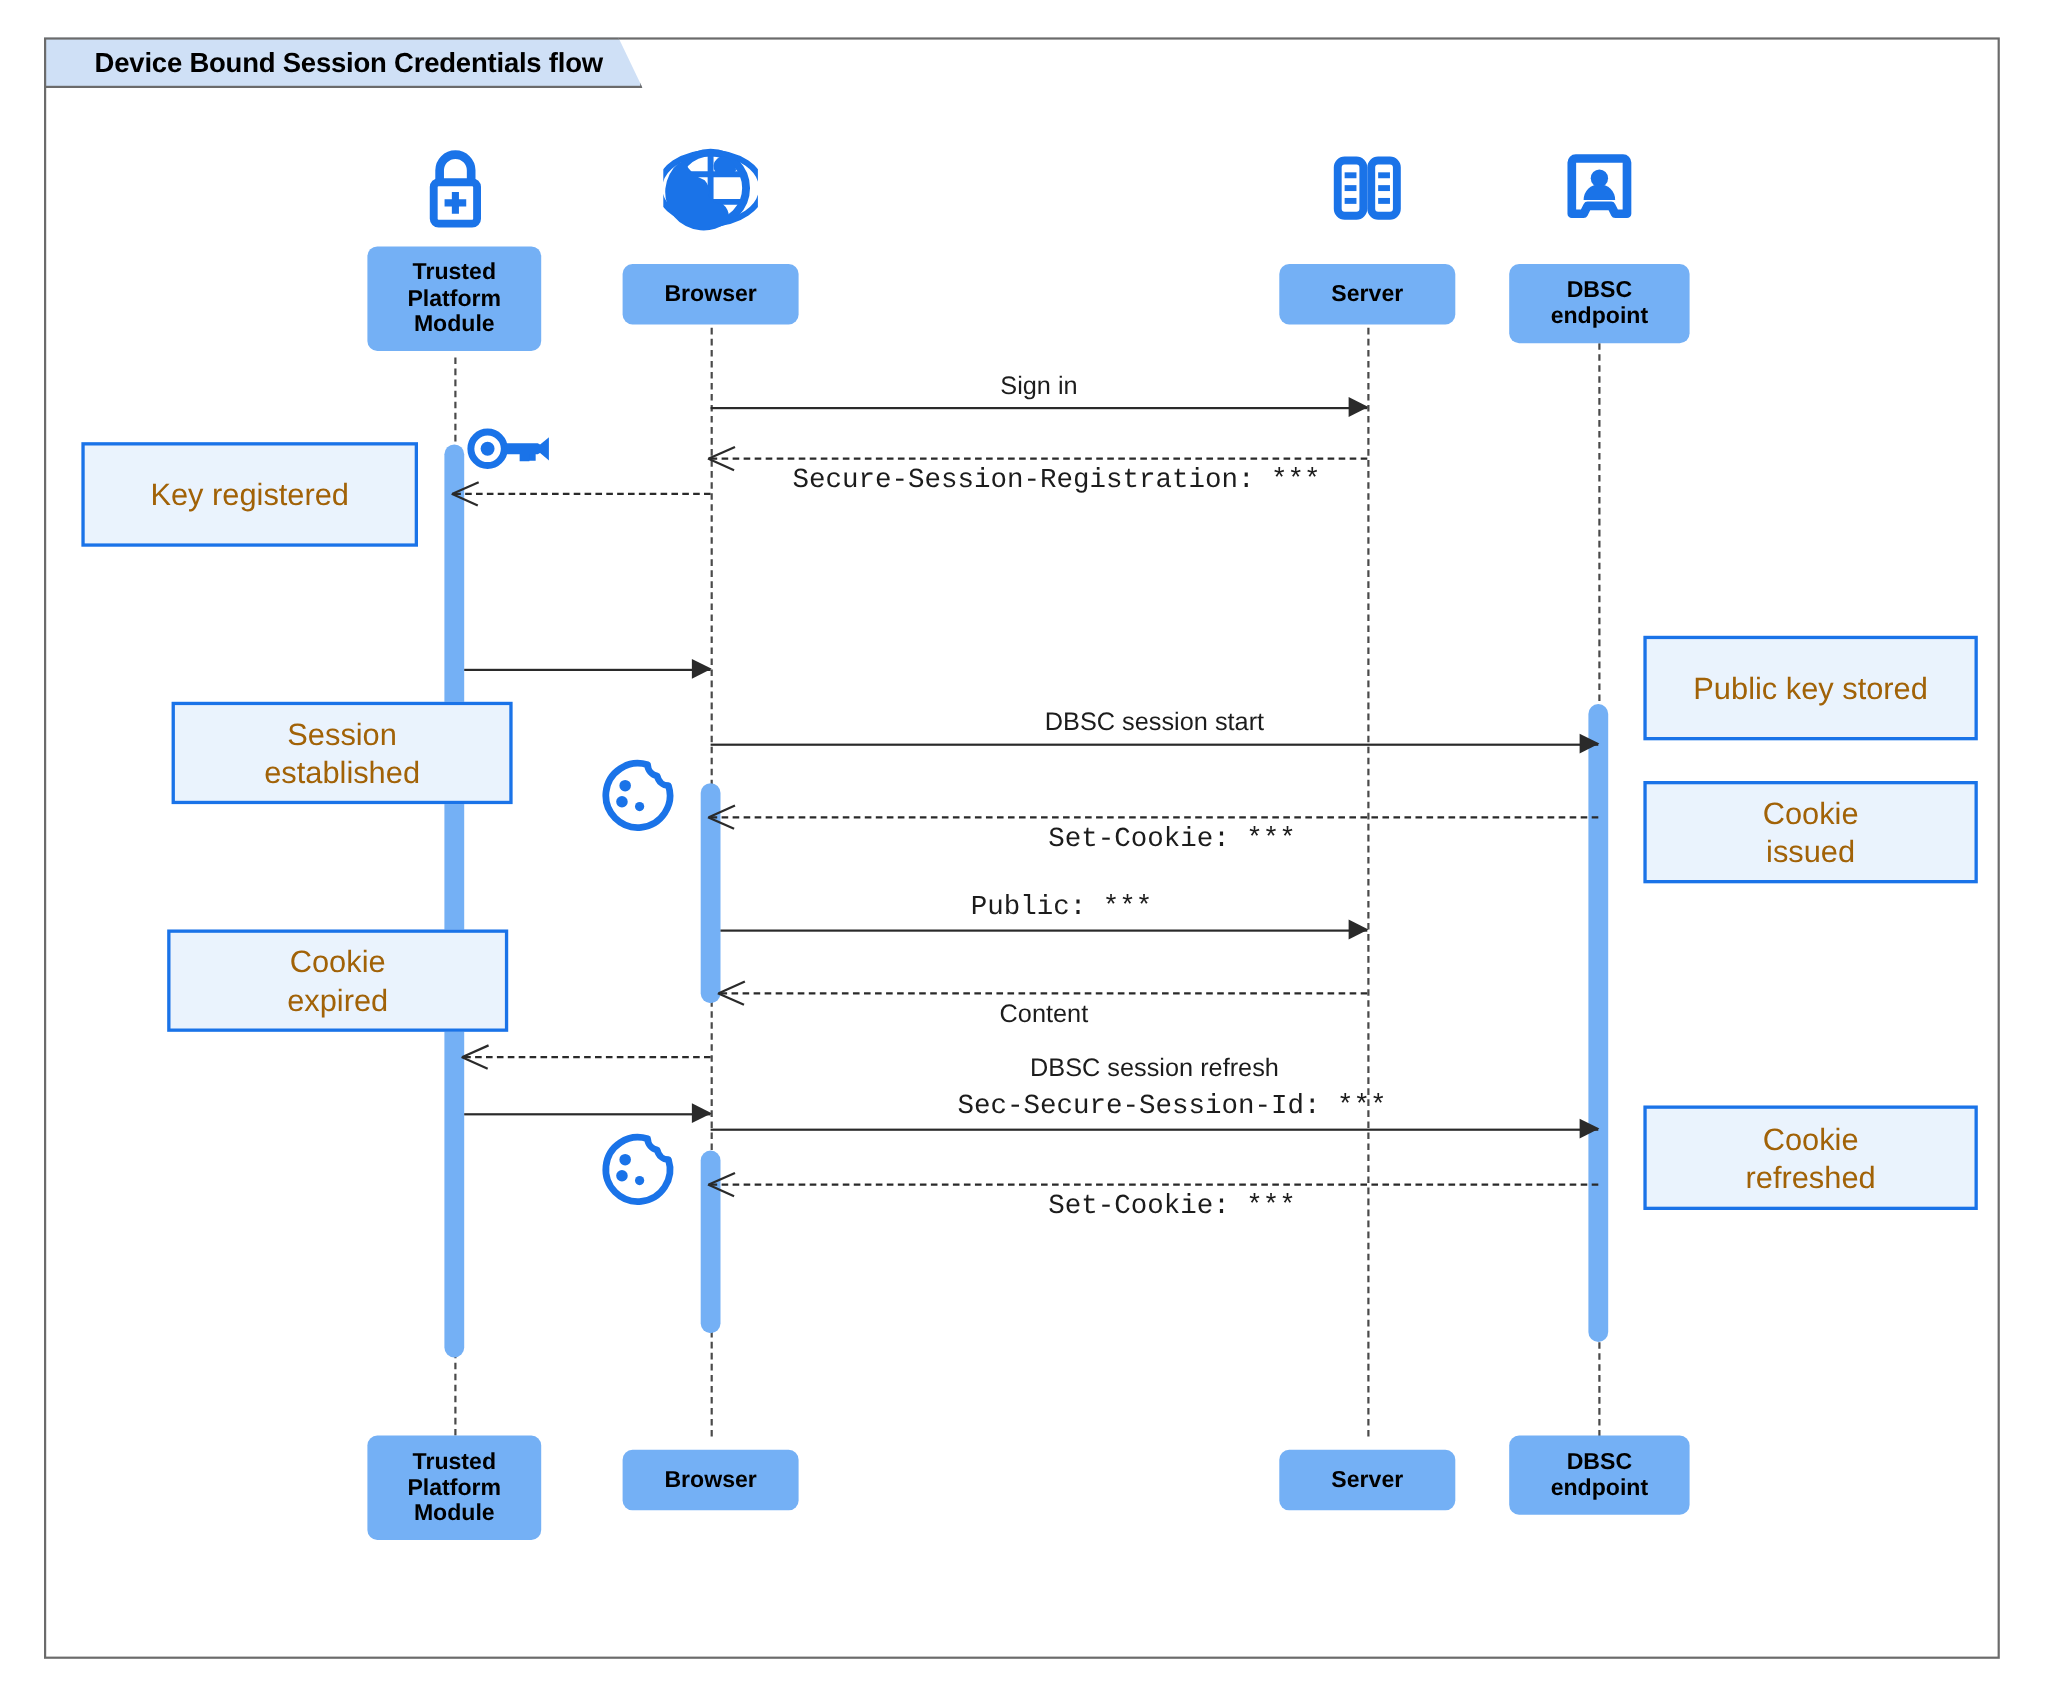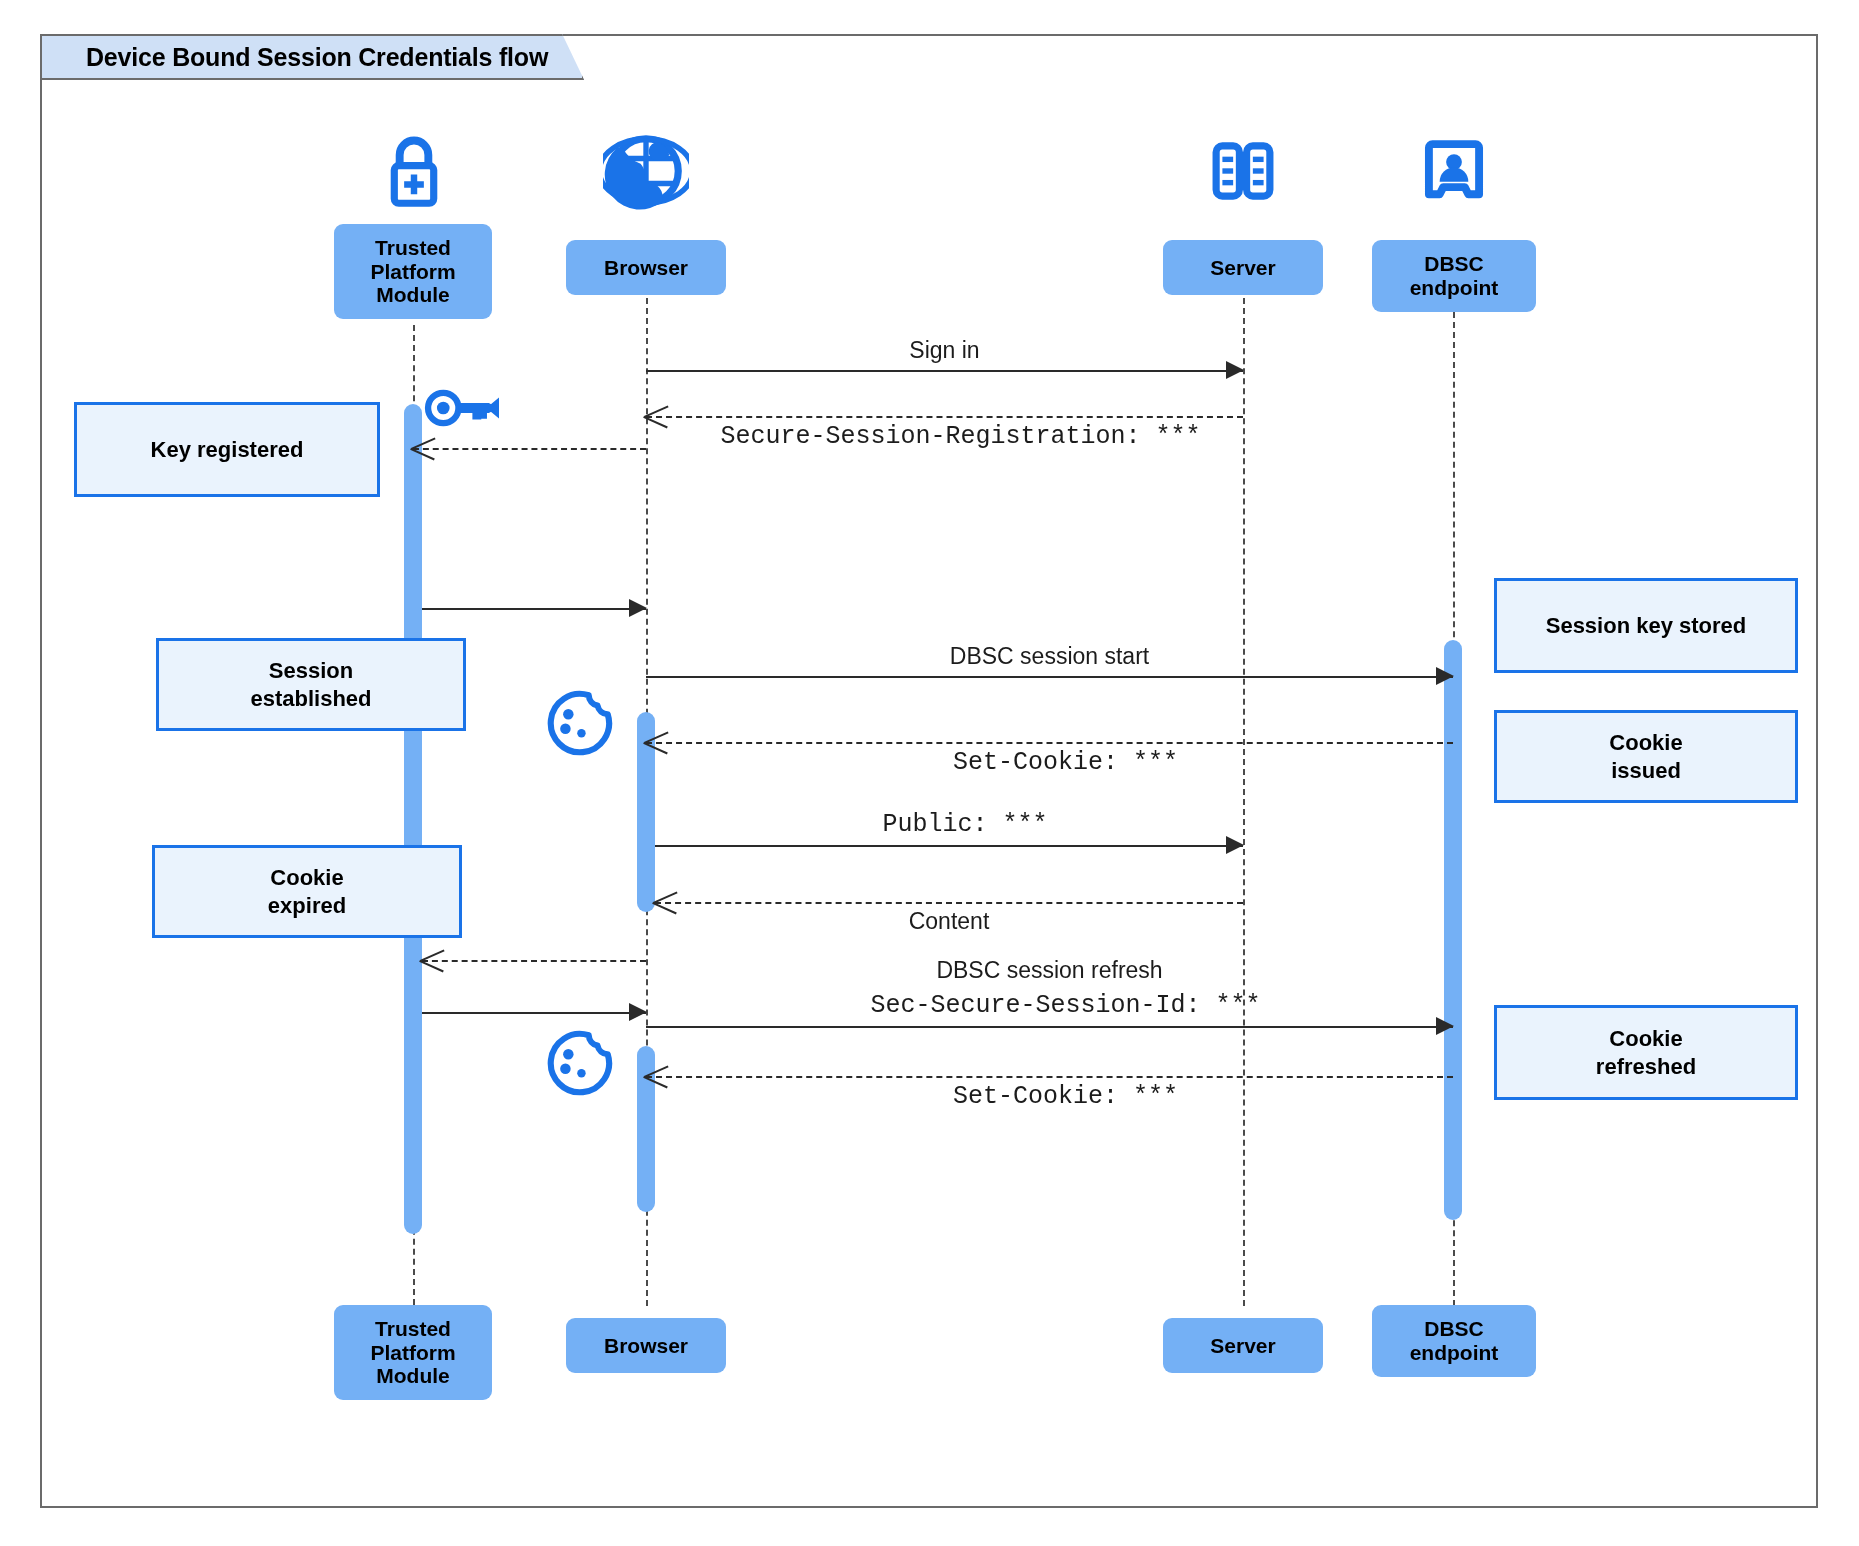--- a/index.html
+++ b/index.html
@@ -44,21 +44,21 @@
     position:absolute;width:18px;background:#74b0f5;border-radius:9px;
   }
 
   
   .note{
     position:absolute;background:#eaf3fd;border:3px solid #1a73e8;
     box-sizing:border-box;display:flex;align-items:center;justify-content:center;
     text-align:center;
   }
   .note span{
-    font-size:22px;font-weight:bold;color:#000000;line-height:1.25;
+    font-size:28px;font-weight:normal;color:#a16207;line-height:1.25;
     font-family:"Liberation Sans",sans-serif;
   }
 
   
   .msg{position:absolute;height:0;}
   .msg .line{
     position:absolute;left:0;top:0;width:100%;height:0;
     border-top:2px solid #2a2a2a;
   }
   .msg.dashed .line{border-top:2px dashed #2a2a2a;}
@@ -262,21 +262,21 @@
     <span>Key registered</span>
   </div>
   <div class="note" style="left:156px;top:638px;width:310px;height:93px;">
     <span>Session<br>established</span>
   </div>
   <div class="note" style="left:152px;top:845px;width:310px;height:93px;">
     <span>Cookie<br>expired</span>
   </div>
 
   <div class="note" style="left:1494px;top:578px;width:304px;height:95px;">
-    <span>Session key stored</span>
+    <span>Public key stored</span>
   </div>
   <div class="note" style="left:1494px;top:710px;width:304px;height:93px;">
     <span>Cookie<br>issued</span>
   </div>
   <div class="note" style="left:1494px;top:1005px;width:304px;height:95px;">
     <span>Cookie<br>refreshed</span>
   </div>
 
   <div class="participant" style="left:334px;top:1305px;width:158px;height:95px;">
     <span>Trusted<br>Platform<br>Module</span>

